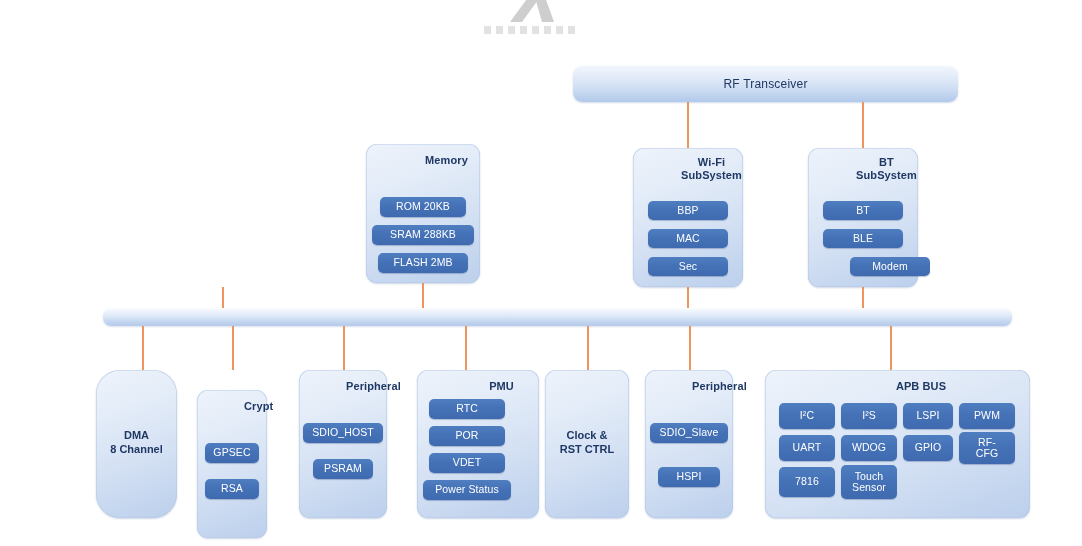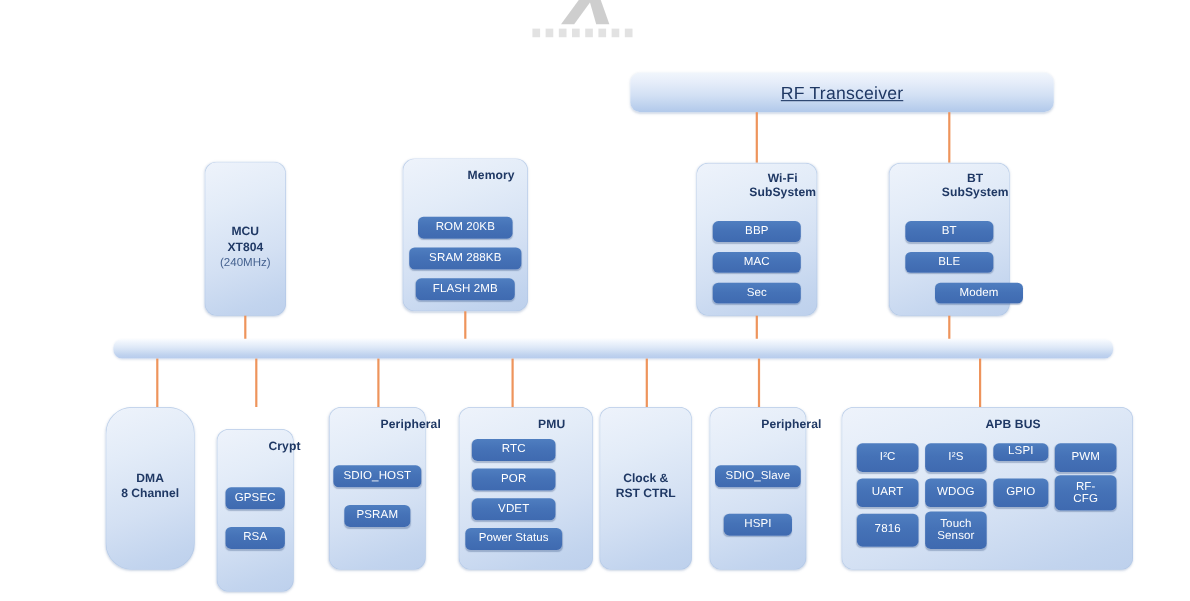--- a/index.html
+++ b/index.html
@@ -96,23 +96,22 @@
     border-radius: 9px;
     background: linear-gradient(180deg, #f1f6fc 0%, #e7eefa 22%, #d2e0f4 58%, #b7cdec 92%, #b2c9ea 100%);
     box-shadow: 0 1px 2px rgba(80,110,160,0.25);
     box-sizing: border-box;
   }
   .bar-label {
     position: absolute;
     left: 0; right: 0;
     text-align: center;
     color: #1f3864;
-    font-size: 16px;
+    font-size: 12px;
     letter-spacing: 0.2px;
-    text-decoration: underline;
   }
   .bus-bar {
     position: absolute;
     border-radius: 8px;
     background: linear-gradient(180deg, #fbfdff 0%, #eef4fc 18%, #dde8f7 45%, #bfd2ee 82%, #b6cbec 100%);
     box-shadow: 0 1px 2px rgba(90,120,170,0.22);
   }
 
   
   .conn {
@@ -144,27 +143,20 @@
     </svg>
   </div>
 
   <div class="bar" style="left:573px; top:66px; width:385px; height:36px;">
     <div class="bar-label" style="top:11px;">RF Transceiver</div>
   </div>
 
   <div class="conn" style="left:687px; top:102px; height:46px;"></div>
   <div class="conn" style="left:862px; top:102px; height:46px;"></div>
 
-  <div class="block" style="left:186px; top:147px; width:74px; height:140px;">
-    <div class="block-center" style="top:57px;">
-      <span>MCU</span><br>
-      <span>XT804</span>
-      <span class="sub-note">(240MHz)</span>
-    </div>
-  </div>
   <div class="conn" style="left:222px; top:287px; height:22px;"></div>
 
   <div class="block" style="left:366px; top:144px; width:114px; height:139px;">
     <div class="block-title" style="top:10px;">Memory</div>
     <div class="pill" style="left:14px; top:53px; width:86px; height:20px;">ROM 20KB</div>
     <div class="pill" style="left:6px; top:81px; width:102px; height:20px;">SRAM 288KB</div>
     <div class="pill" style="left:12px; top:109px; width:90px; height:20px;">FLASH 2MB</div>
   </div>
   <div class="conn" style="left:422px; top:283px; height:26px;"></div>
 
@@ -238,21 +230,21 @@
     <div class="block-title" style="top:10px;">Peripheral</div>
     <div class="pill" style="left:5px; top:53px; width:78px; height:20px;">SDIO_Slave</div>
     <div class="pill" style="left:13px; top:97px; width:62px; height:20px;">HSPI</div>
   </div>
 
   <div class="block" style="left:765px; top:370px; width:265px; height:148px;">
     <div class="block-title" style="top:10px;">APB BUS</div>
 
     <div class="pill" style="left:14px; top:33px; width:56px; height:26px;">I²C</div>
     <div class="pill" style="left:76px; top:33px; width:56px; height:26px;">I²S</div>
-    <div class="pill" style="left:138px; top:33px; width:50px; height:16px;">LSPI</div>
+    <div class="pill" style="left:138px; top:33px; width:50px; height:26px;">LSPI</div>
     <div class="pill" style="left:194px; top:33px; width:56px; height:26px;">PWM</div>
 
     <div class="pill" style="left:14px; top:65px; width:56px; height:26px;">UART</div>
     <div class="pill" style="left:76px; top:65px; width:56px; height:26px;">WDOG</div>
     <div class="pill" style="left:138px; top:65px; width:50px; height:26px;">GPIO</div>
     <div class="pill two-line" style="left:194px; top:62px; width:56px; height:32px; flex-direction:column;">
       <span>RF-</span>
       <span>CFG</span>
     </div>
 

